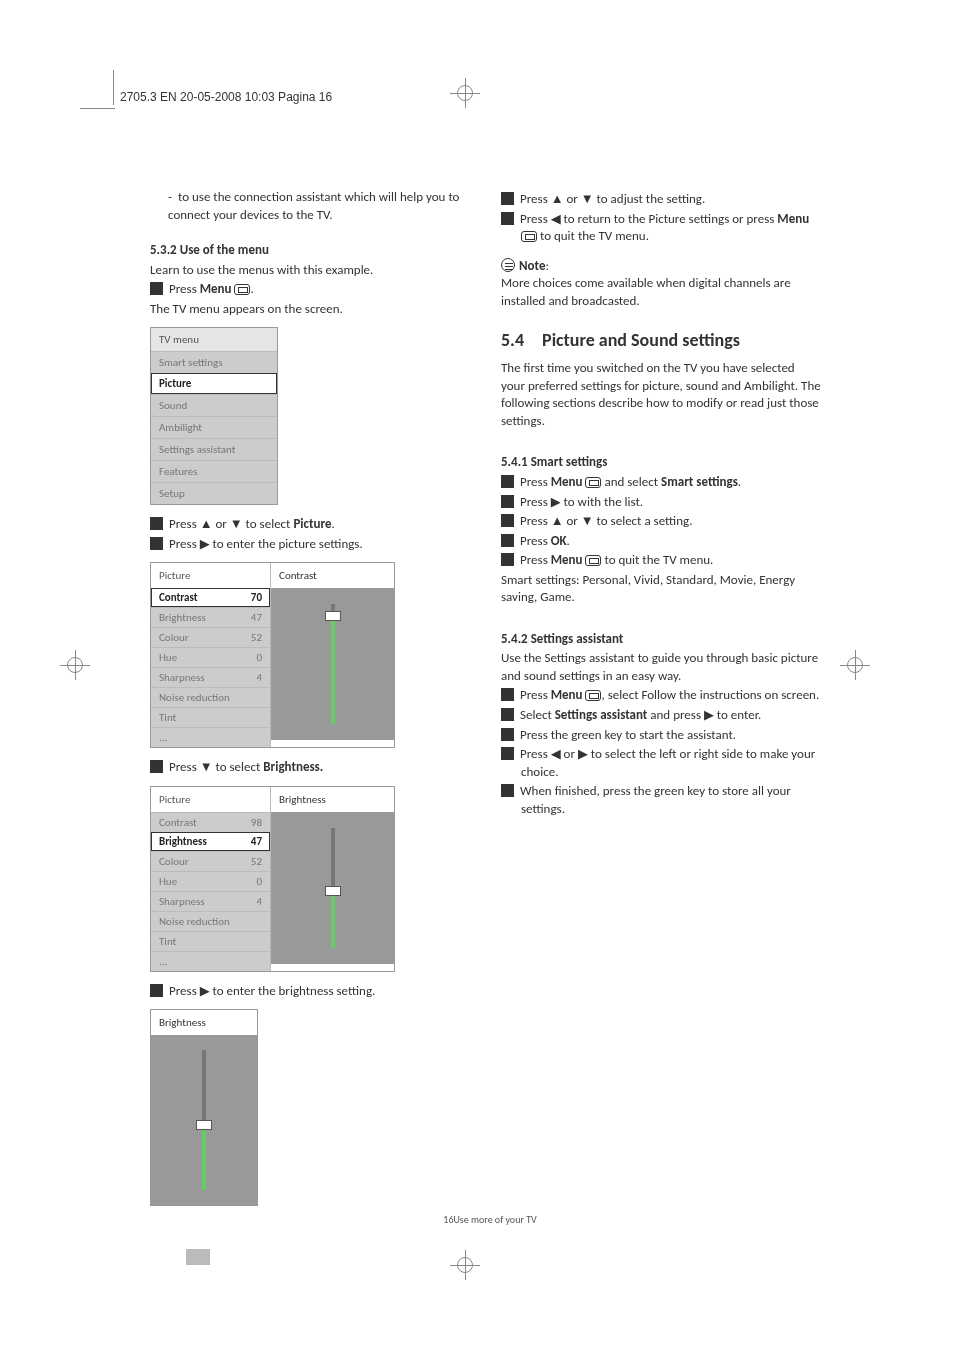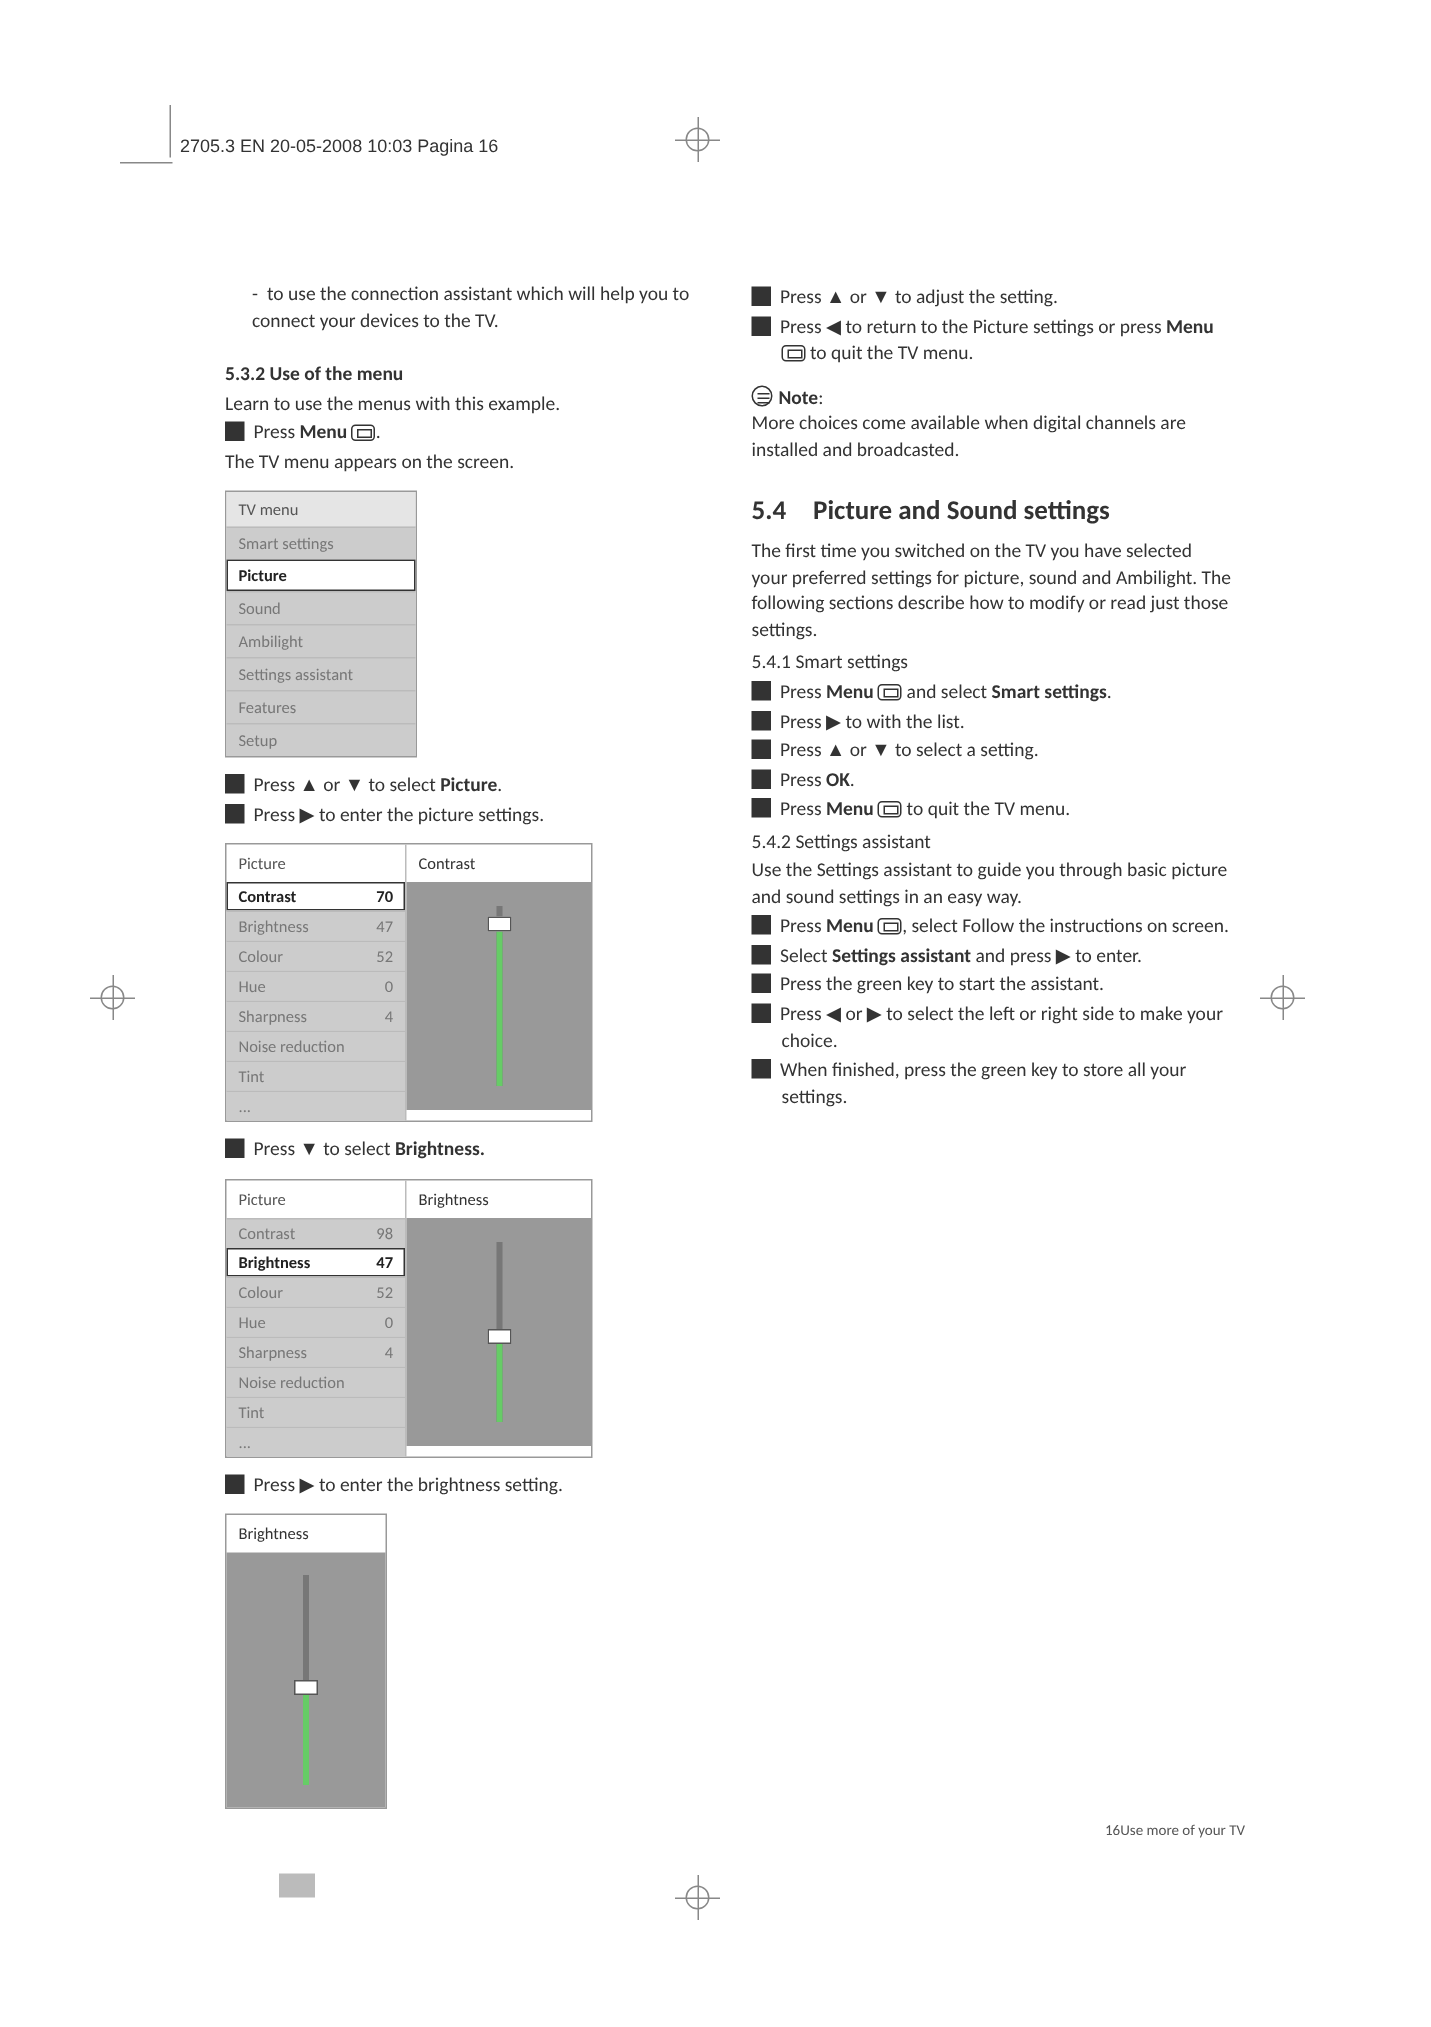--- a/index.html
+++ b/index.html
@@ -52,21 +52,21 @@
     left: 150px;
     width: 680px;
     display: flex;
     gap: 31px;
   }
   .col { width: 320px; }
   .indent-list { padding-left: 18px; }
   .indent-list .dash { display:inline-block; width:10px; }
   .h-menu { font-weight: bold; font-size: 13px; margin-top: 18px; margin-bottom: 2px; }
   .h-section { font-weight: bold; font-size: 18px; margin-top: 20px; margin-bottom: 8px; display:flex; gap:18px; }
-  .h-sub { font-weight: normal; font-size: 13px; margin-top: 4px; margin-bottom: 2px; }
+  .h-sub { font-weight: bold; font-size: 13px; margin-top: 24px; margin-bottom: 2px; }
   .bold { font-weight: bold; }
   .step-num {
     display: inline-block;
     width: 13px; height: 13px;
     background: #333;
     color: #fff;
     font-size: 10px;
     font-weight: bold;
     text-align: center;
     line-height: 13px;
@@ -146,21 +146,21 @@
   }
   .bright-box .title { padding:6px 8px; color:#333; }
   .bright-box .slider-area { height: 170px; }
 
   .footer {
     position:absolute;
     bottom: 125px;
     left: 150px;
     width: 680px;
     display:flex;
-    justify-content:flex-end;
+    justify-content:center;
     font-size:10px;
     color:#555;
   }
   .tab-square {
     position:absolute;
     left: 186px;
     bottom: 86px;
     width: 24px; height: 16px;
     background: #bbb;
   }
@@ -327,20 +327,21 @@
         <span>Picture and Sound settings</span>
     </div>
     <p>The first time you switched on the TV you have selected your preferred settings for picture, sound and Ambilight. The following sections describe how to modify or read just those settings.</p>
 
     <p class="h-sub">5.4.1   Smart settings</p>
     <p class="step"><span class="step-num">1</span><span>Press </span><span class="bold">Menu</span> <span class="menu-icon"></span><span> and select </span><span class="bold">Smart settings</span><span>.</span></p>
     <p class="step"><span class="step-num">2</span><span>Press ▶ to with the list.</span></p>
     <p class="step"><span class="step-num">3</span><span>Press ▲ or ▼ to select a setting.</span></p>
     <p class="step"><span class="step-num">4</span><span>Press </span><span class="bold">OK</span><span>.</span></p>
     <p class="step"><span class="step-num">5</span><span>Press </span><span class="bold">Menu</span> <span class="menu-icon"></span><span> to quit the TV menu.</span></p>
+    <p>Smart settings: Personal, Vivid, Standard, Movie, Energy saving, Game.</p>
 
     <p class="h-sub">5.4.2   Settings assistant</p>
     <p>Use the Settings assistant to guide you through basic picture and sound settings in an easy way.</p>
     <p class="step"><span class="step-num">1</span><span>Press </span><span class="bold">Menu</span> <span class="menu-icon"></span><span>, select Follow the instructions on screen.</span></p>
     <p class="step"><span class="step-num">2</span><span>Select </span><span class="bold">Settings assistant</span><span> and press ▶ to enter.</span></p>
     <p class="step"><span class="step-num">3</span><span>Press the green key to start the assistant.</span></p>
     <p class="step"><span class="step-num">4</span><span>Press ◀ or ▶ to select the left or right side to make your choice.</span></p>
     <p class="step"><span class="step-num">5</span><span>When finished, press the green key to store all your settings.</span></p>
   </div>
 </div>

